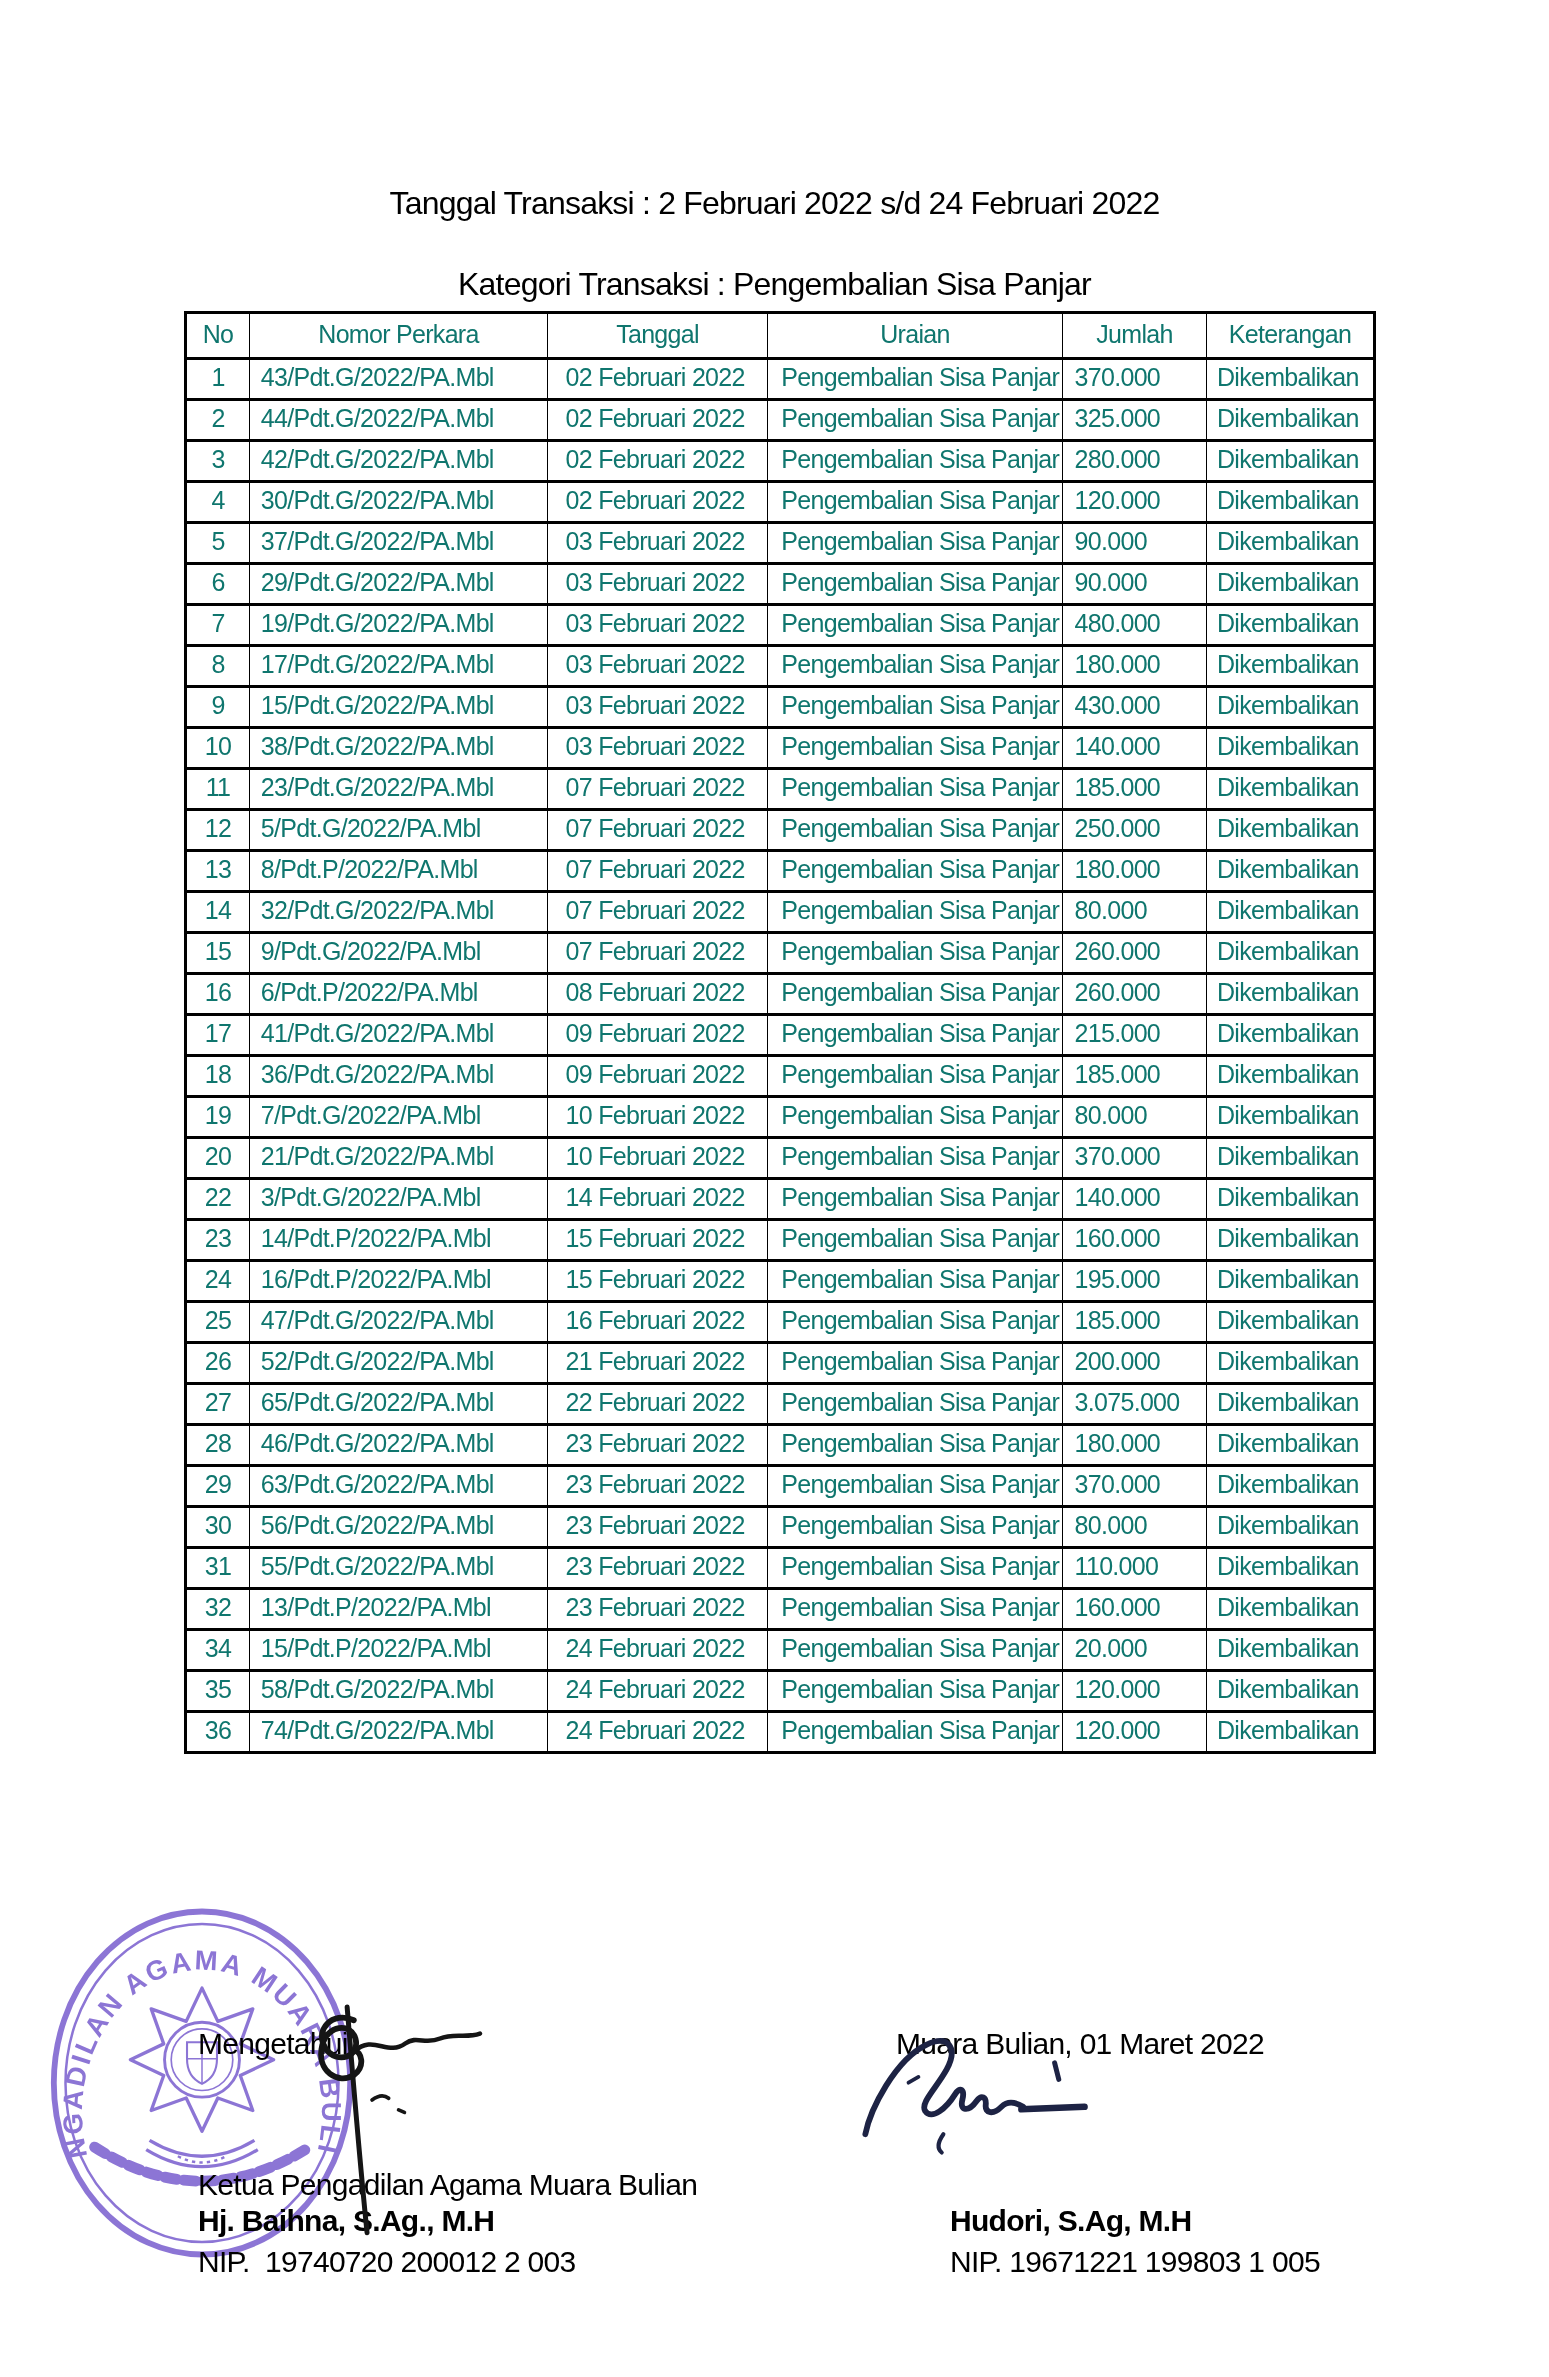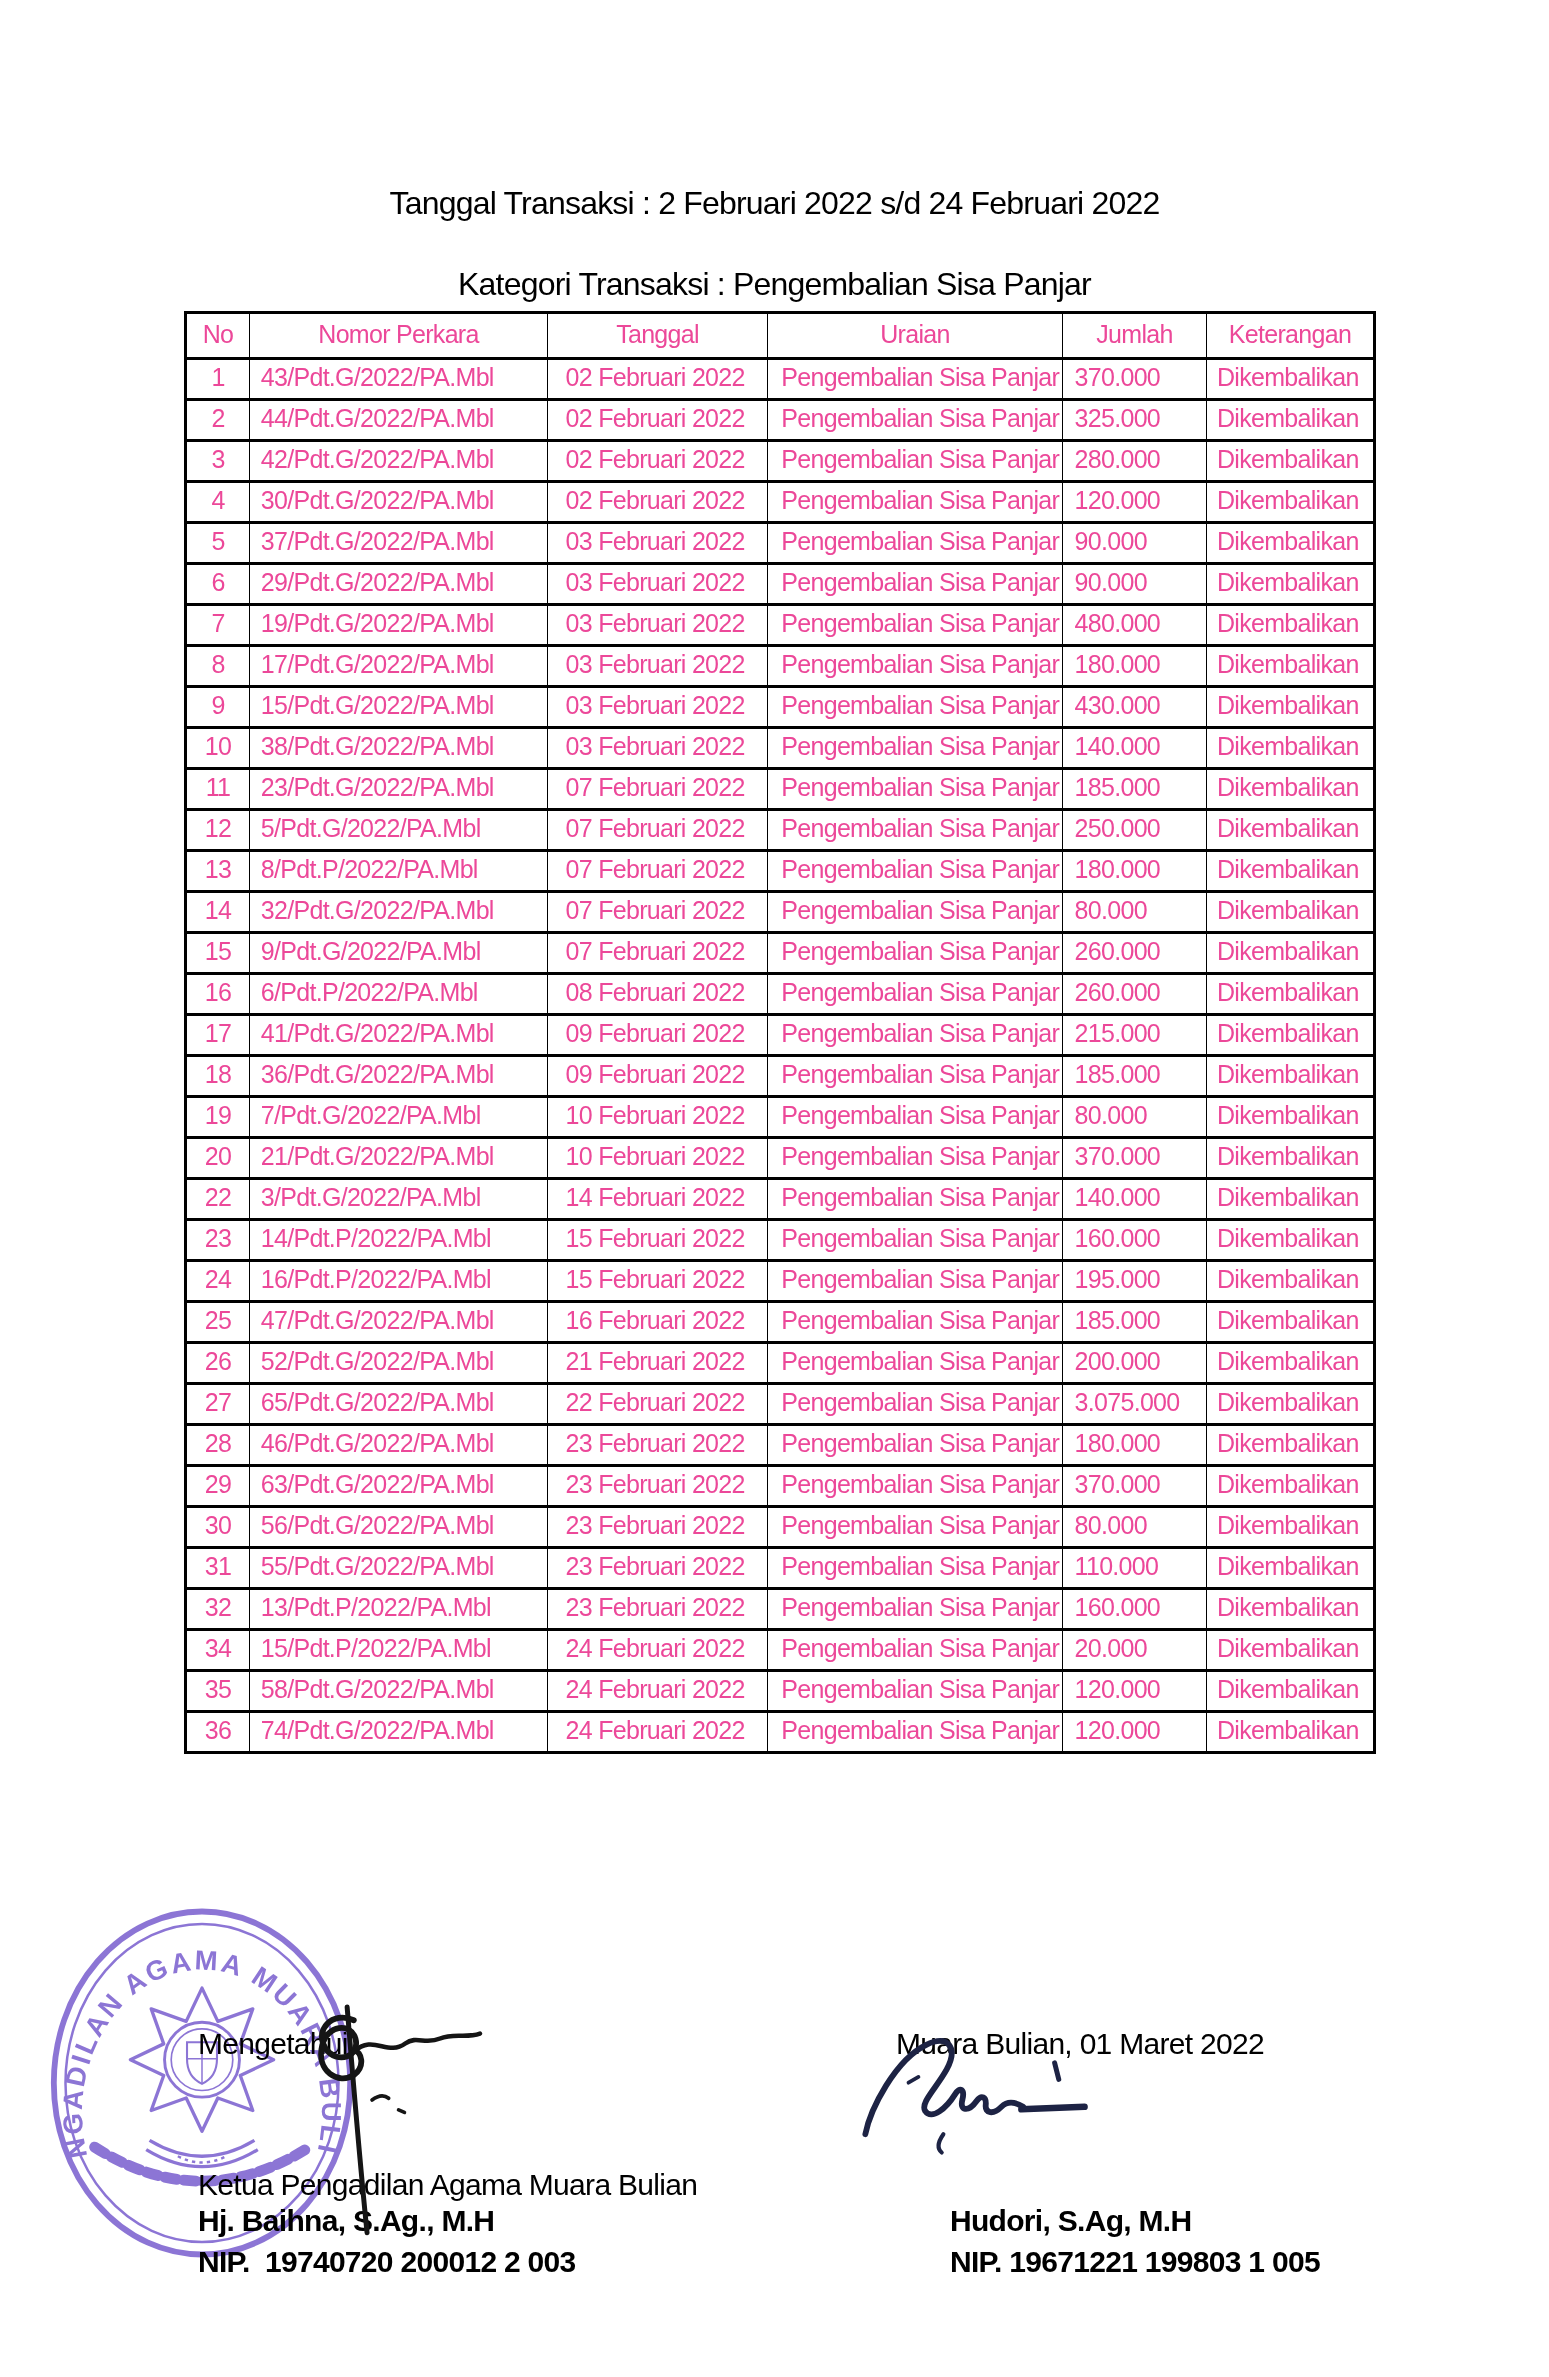--- a/index.html
+++ b/index.html
@@ -22,21 +22,21 @@
   }
   .t1 { top:185px; }
   .t2 { top:266px; }
 
   
   table.tx {
     position:absolute; left:184px; top:311px;
     width:1189px;
     border-collapse:collapse; table-layout:fixed;
     font-size:25px; letter-spacing:-0.7px;
-    color:#ec4899;
+    color:#0f766e;
   }
   table.tx th, table.tx td {
     border:1.7px solid #000;
     border-top-width:3.3px; border-bottom-width:3.3px;
     vertical-align:top;
     overflow:hidden;
     box-sizing:border-box;
   }
   table.tx { border:3.3px solid #000; }
   thead tr { height:46px; }
@@ -59,21 +59,21 @@
   .sig-head.left  { left:198px; }
   .sig-head.right { left:896px; }
   .sig-name {
     position:absolute; top:2200px;
     font-size:30px; letter-spacing:-0.7px; line-height:41px;
     z-index:1;
   }
   .sig-name.left  { left:198px; }
   .sig-name.right { left:950px; }
   .sig-name .name { font-weight:bold; }
-  .sig-name .nip  { white-space:pre; font-weight:bold; }
+  .sig-name .nip  { white-space:pre; font-weight:normal; }
 
   
   .stamp {
     position:absolute; left:43px; top:1904px;
     width:318px; height:358px;
     z-index:2; opacity:0.88;
     mix-blend-mode:multiply;
   }
   .handsig { position:absolute; z-index:3; }
   .handsig.left  { left:274px; top:2002px; width:216px; height:249px; }

